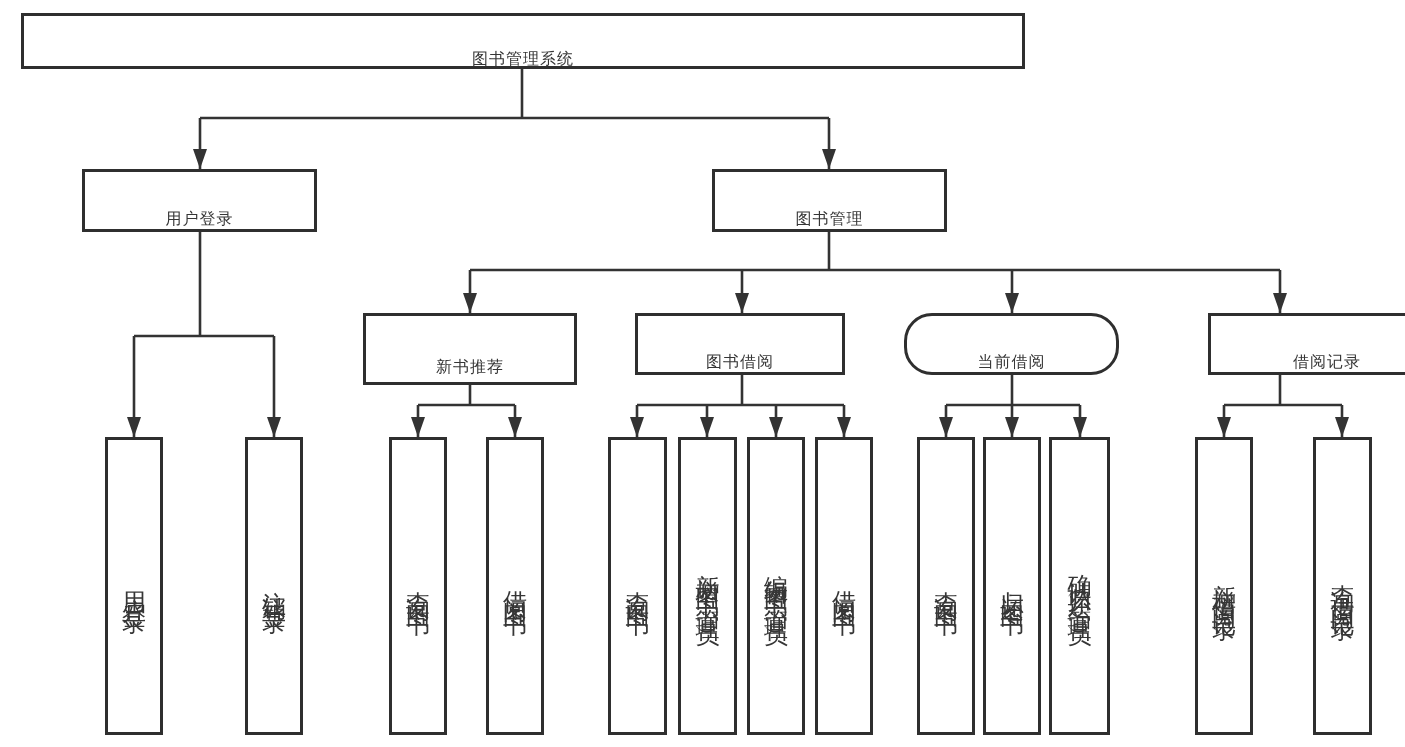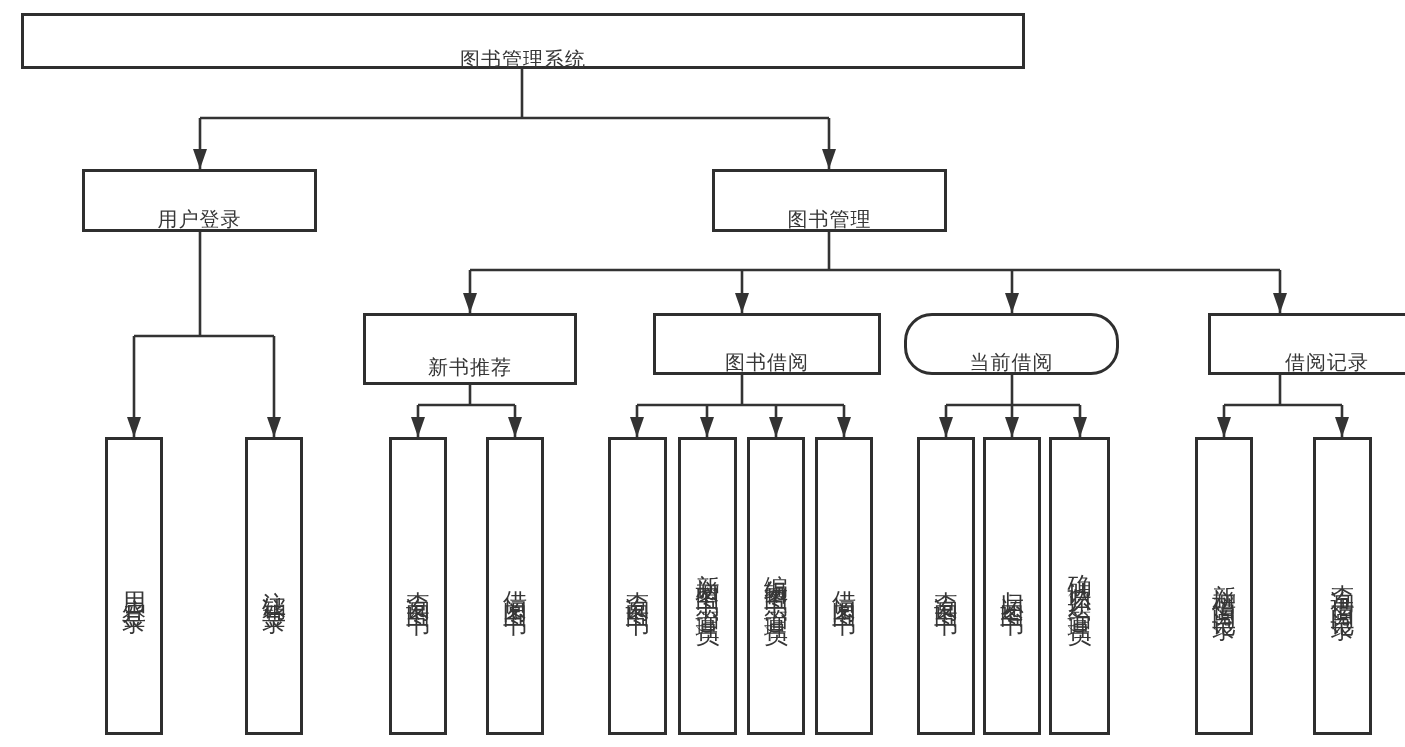--- a/index.html
+++ b/index.html
@@ -26,21 +26,21 @@
     position: absolute;
     box-sizing: border-box;
     background: #ffffff;
     border: 3px solid #2f2f2f;
     display: flex;
     align-items: center;
     justify-content: center;
     color: #363636;
   }
   .node.h span {
-    font-size: 20px;
+    font-size: 16px;
     letter-spacing: 1px;
     white-space: nowrap;
     margin-top: 37px;
   }
   .node.v span {
     writing-mode: vertical-rl;
     text-orientation: mixed;
     font-size: 24px;
     letter-spacing: 7px;
     line-height: 1;
@@ -131,21 +131,21 @@
   <div class="node h" style="left:82px; top:169px; width:235px; height:63px;">
     <span>用户登录</span>
   </div>
   <div class="node h" style="left:712px; top:169px; width:235px; height:63px;">
     <span>图书管理</span>
   </div>
 
   <div class="node h" style="left:363px; top:313px; width:214px; height:72px;">
     <span>新书推荐</span>
   </div>
-  <div class="node h" style="left:653px; top:313px; width:228px; height:62px;">
+  <div class="node h" style="left:635px; top:313px; width:210px; height:62px;">
     <span>图书借阅</span>
   </div>
   <div class="node h" style="left:904px; top:313px; width:215px; height:62px;border-radius:28px;">
     <span>当前借阅</span>
   </div>
   <div class="node h" style="left:1208px; top:313px; width:214px; height:62px;padding-left:24px;">
     <span>借阅记录</span>
   </div>
 
   <div class="node v" style="left:105px; top:437px; width:58px; height:298px;">

